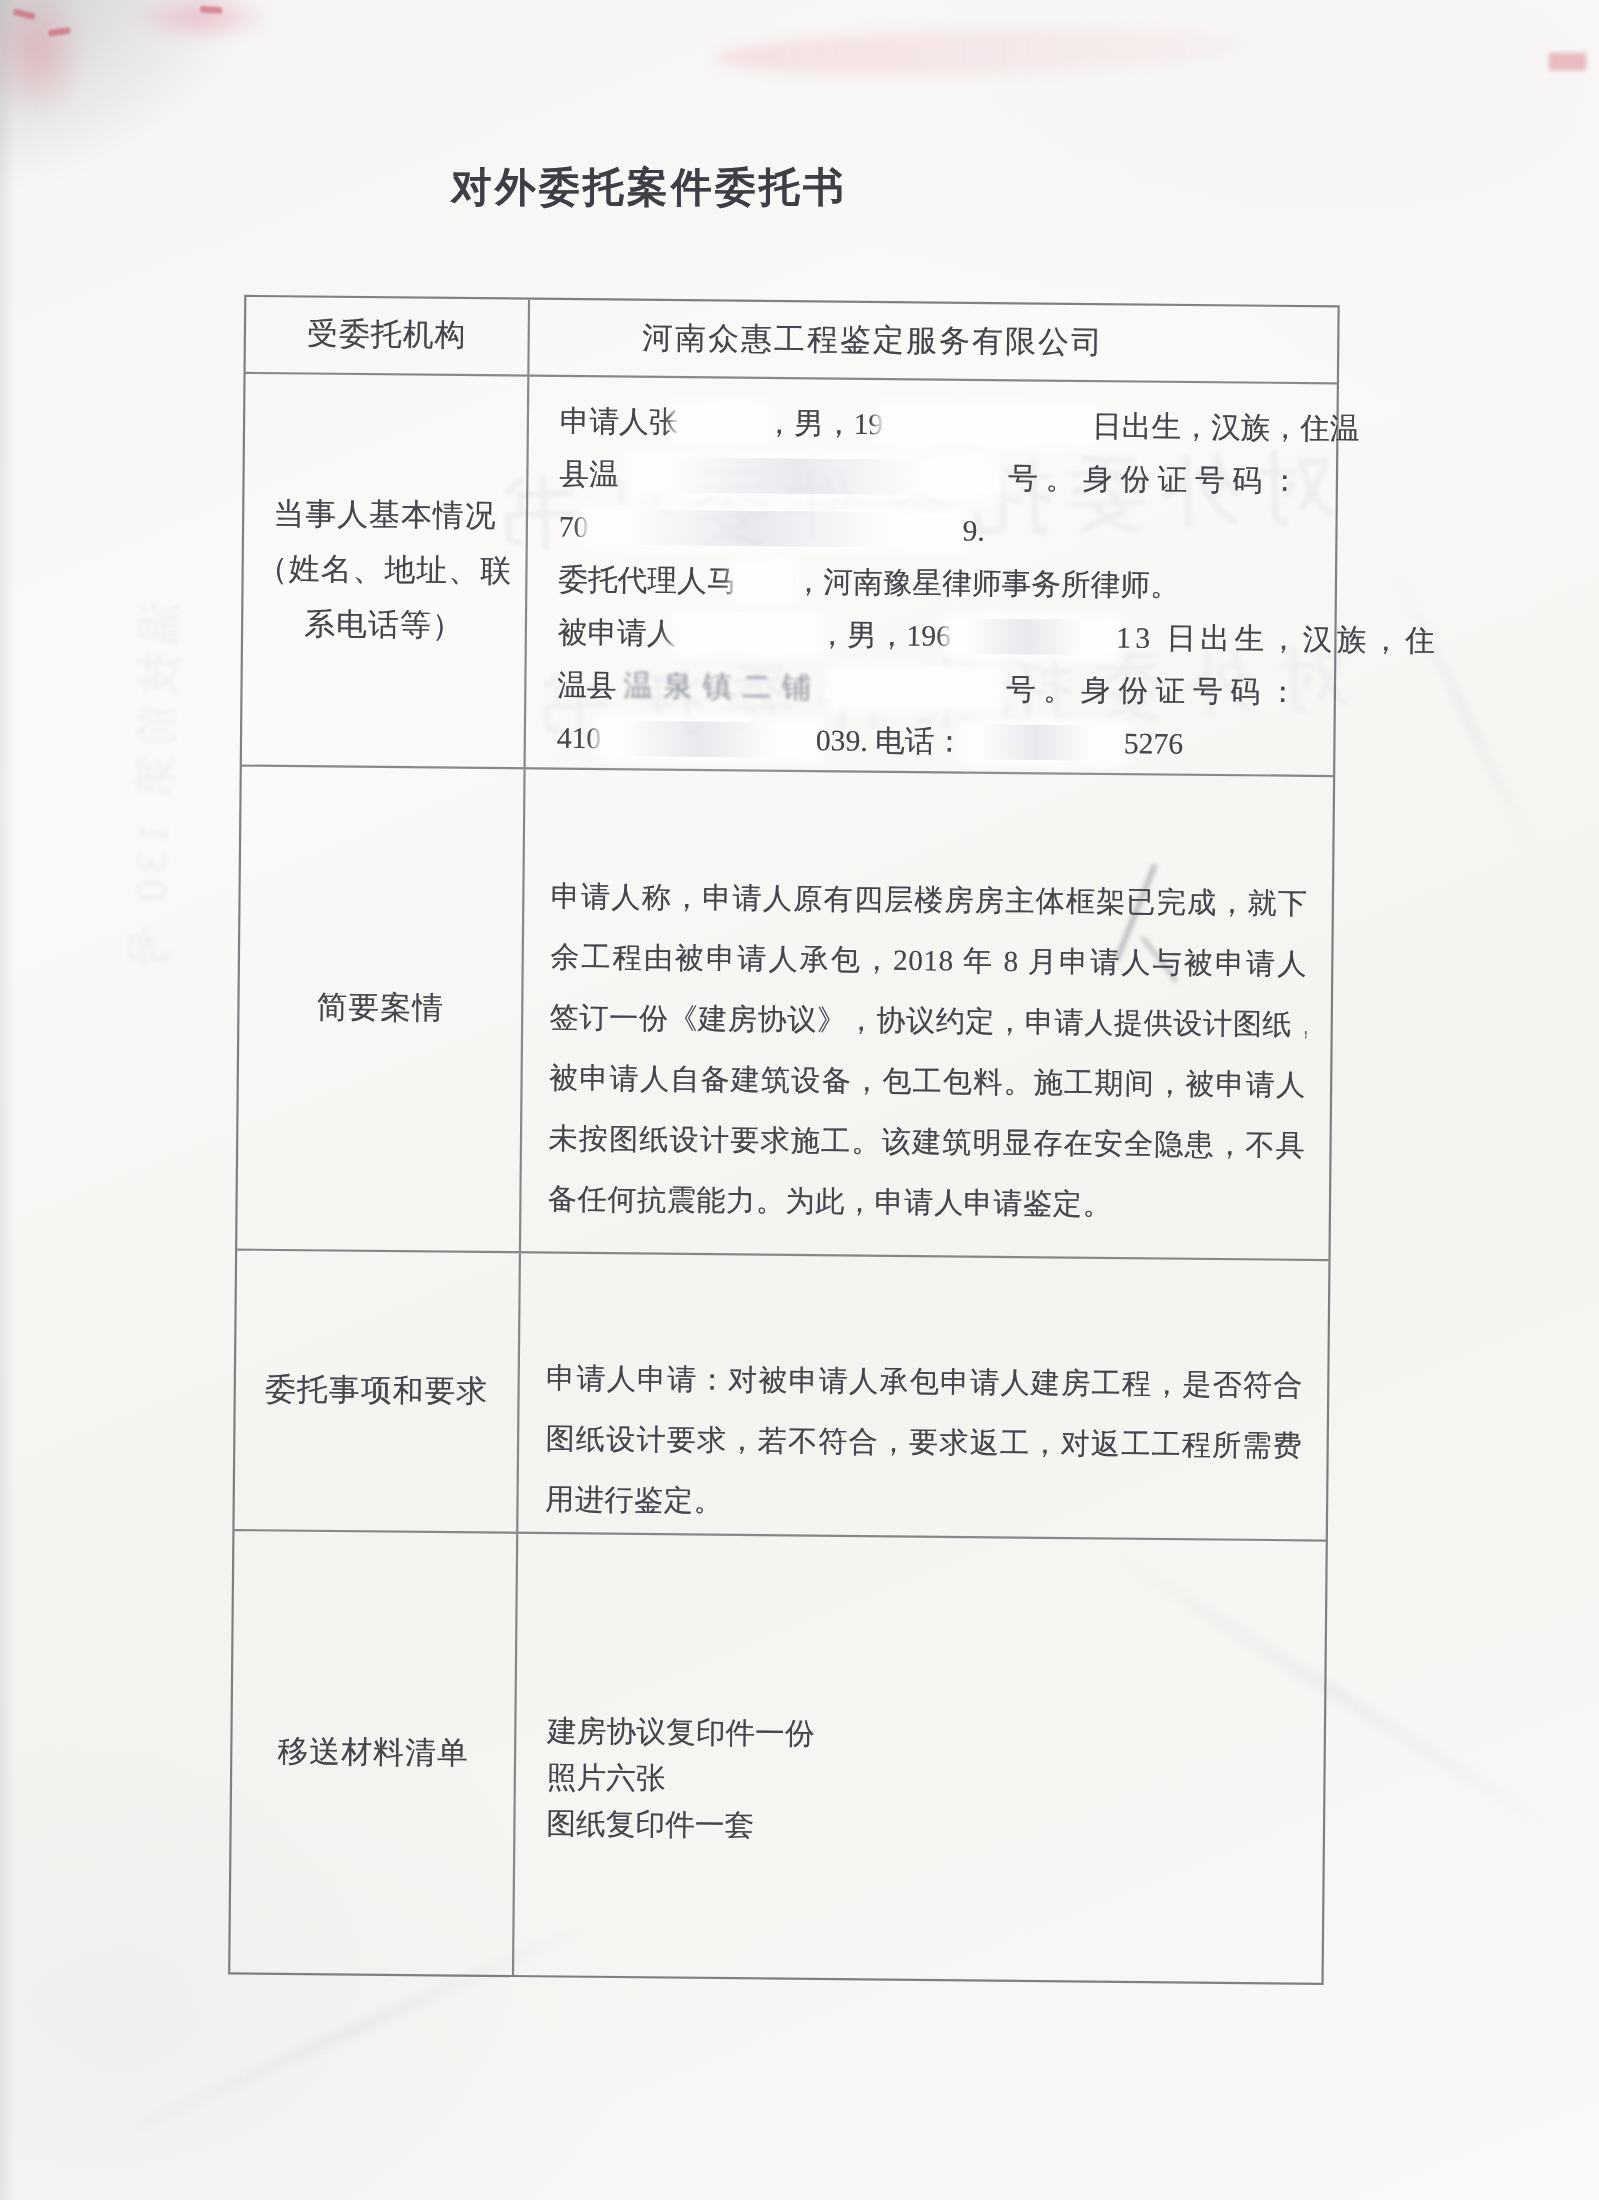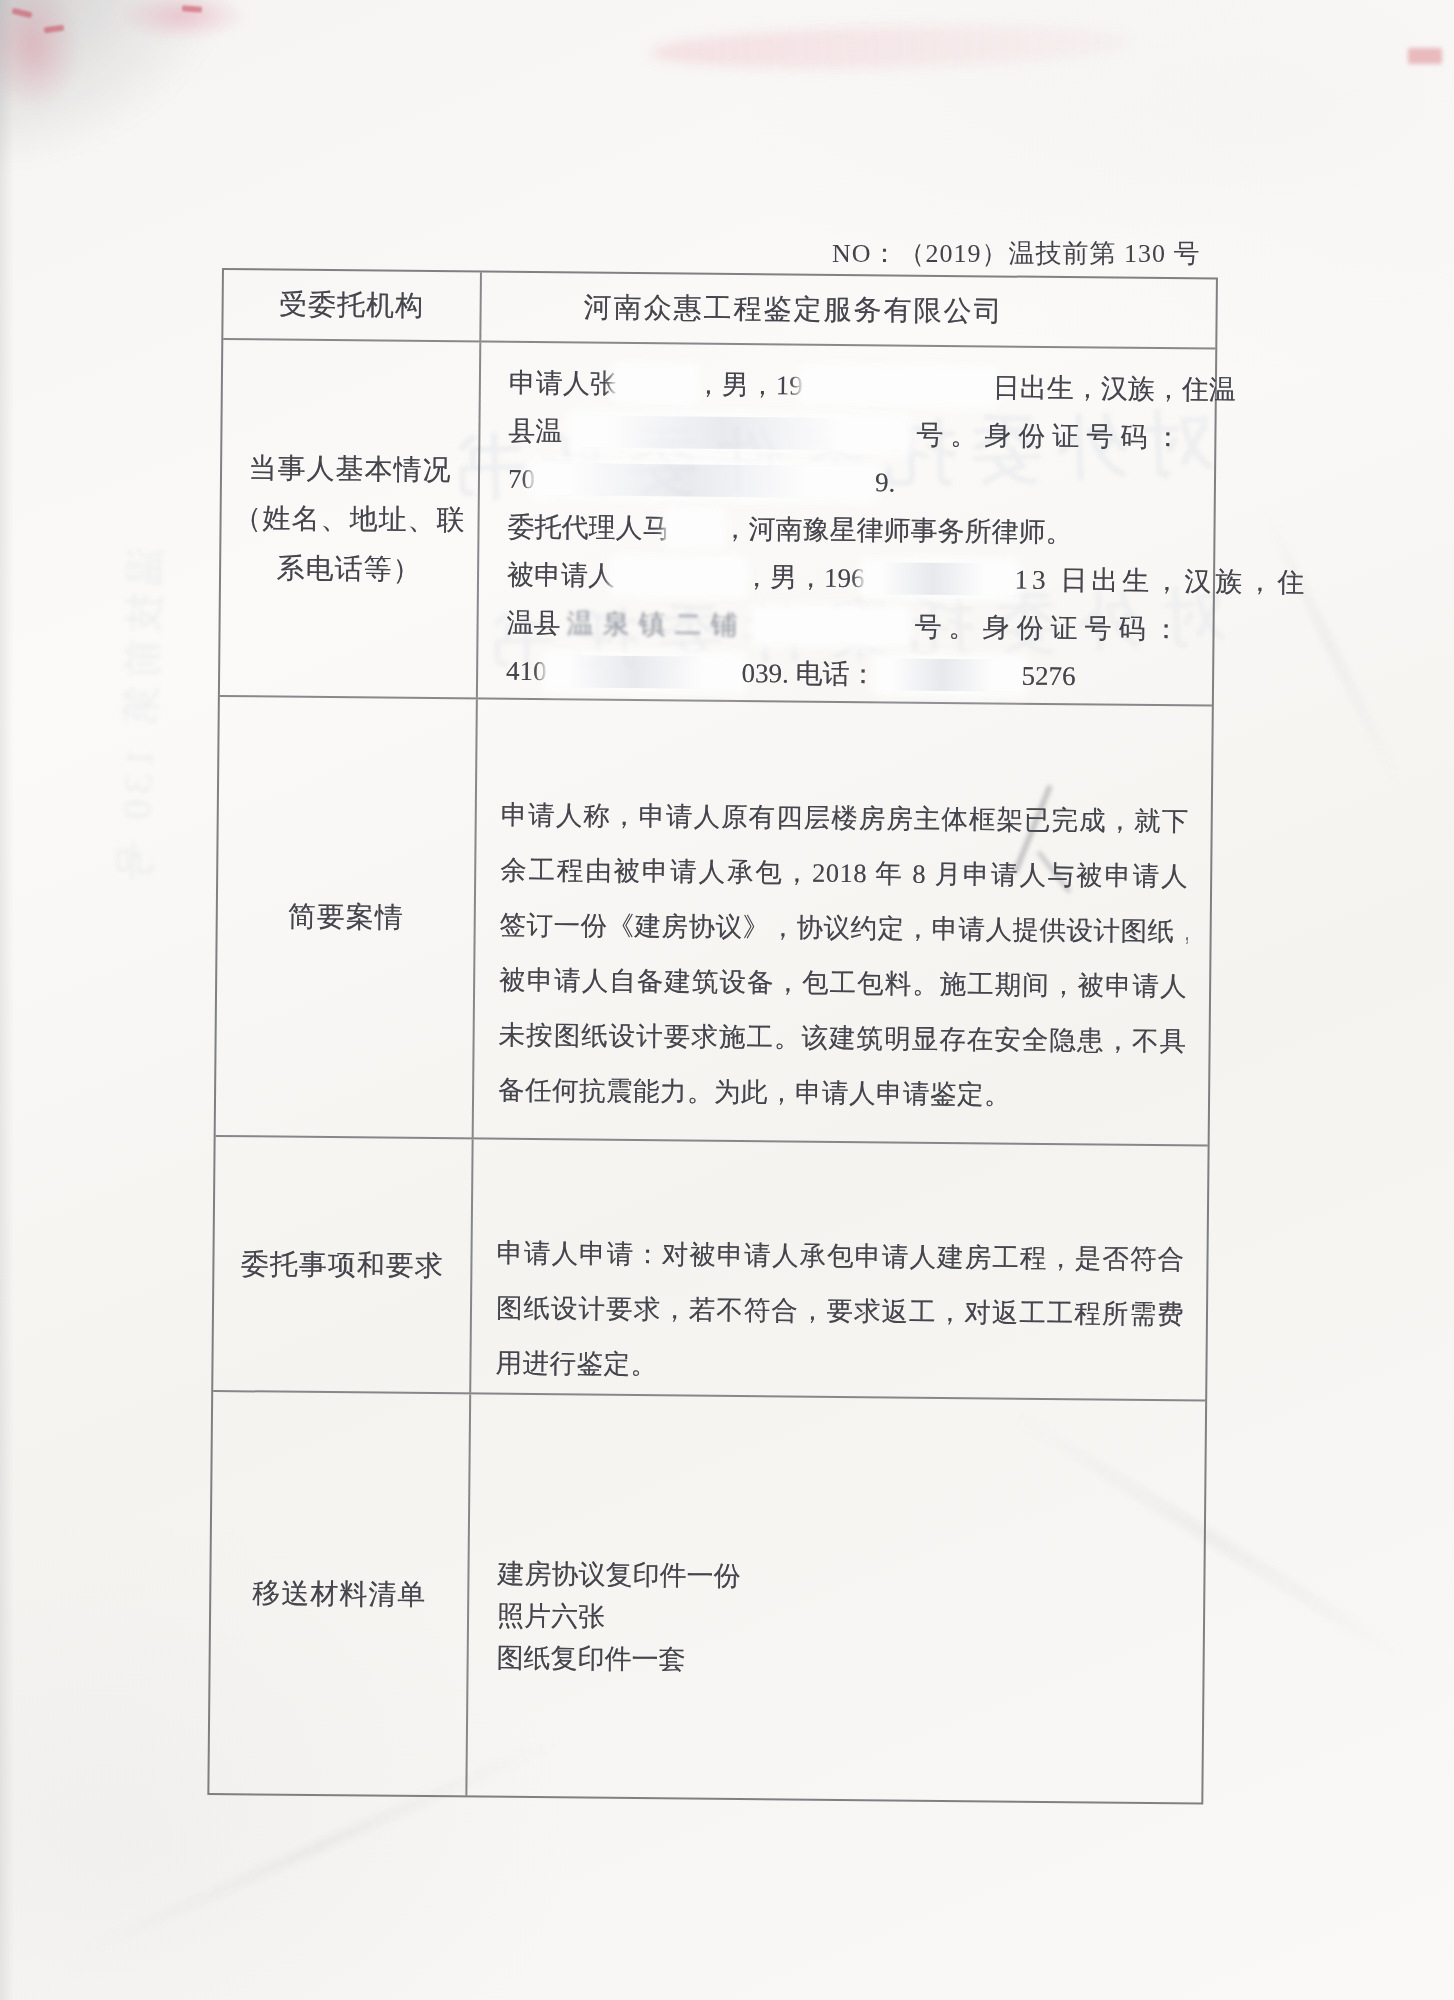--- a/index.html
+++ b/index.html
@@ -105,21 +105,21 @@
   <div class="artifact crease1"></div>
   <div class="artifact crease2"></div>
   <div class="artifact wrinkle wr1"></div>
   <div class="artifact wrinkle wr2"></div>
   <div class="artifact wrinkle wr3"></div>
 
   <div class="bleed bleed-a">对外委托案件委托书</div>
   <div class="bleed bleed-b">对外委托案件委托书</div>
   <div class="bleed bleed-c">温技前第 130 号</div>
 
-  <div class="doc-no">NO：（2019）温技前第 130 号</div>
+  <div class="title">对外委托案件委托书</div>
 
   <div class="table-wrap">
     <div class="tbl">
 
       <div class="row r1">
         <div class="cell-label">受委托机构</div>
         <div class="cell-content center-content">
           <div>河南众惠工程鉴定服务有限公司</div>
         </div>
       </div>

